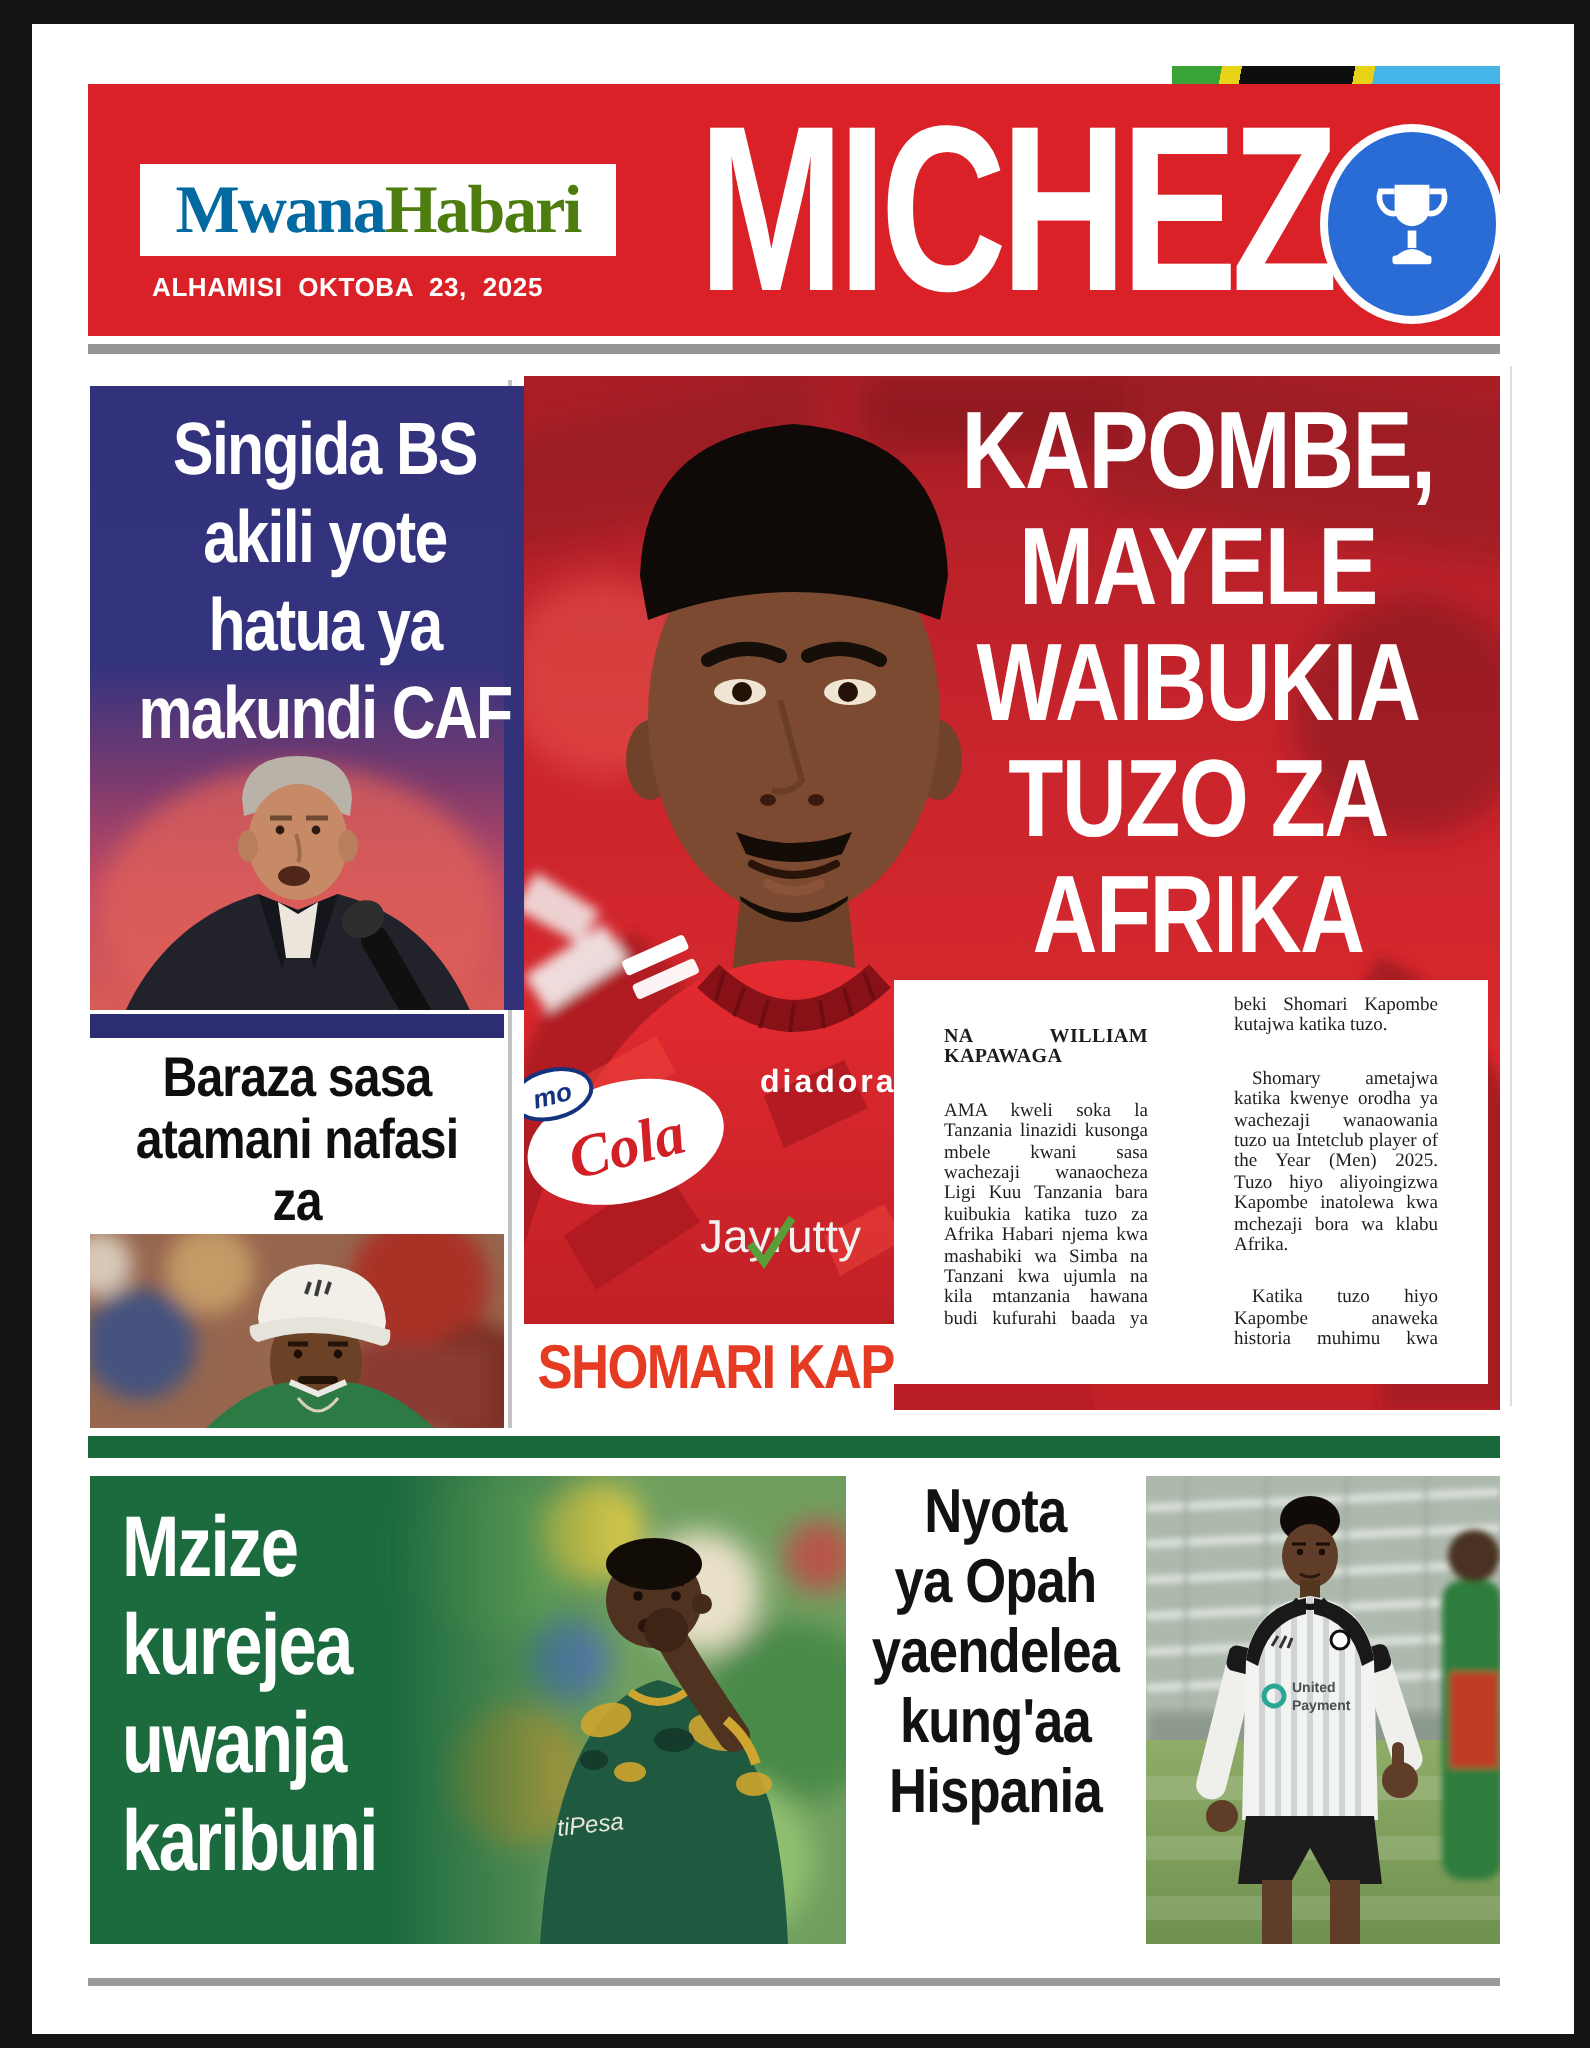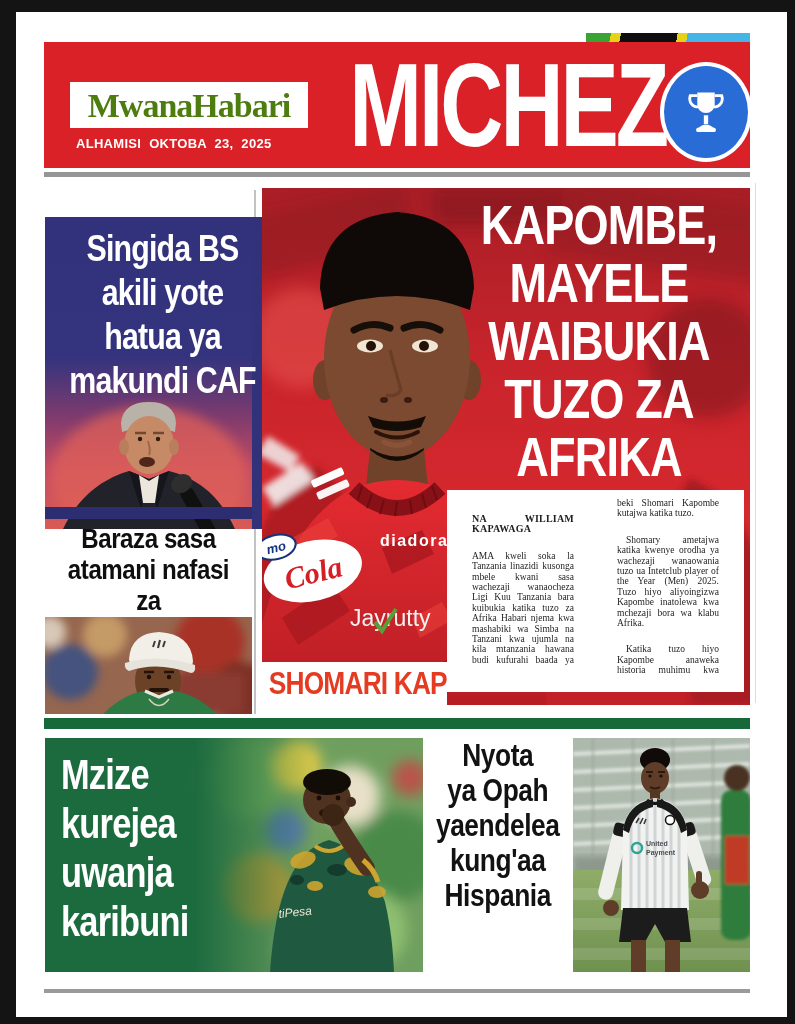--- a/index.html
+++ b/index.html
@@ -8,35 +8,35 @@
   .abs{position:absolute;}
   .page-bg{left:16px;top:12px;width:771px;height:1005px;background:#ffffff;}
 
   
   .flag-band{left:586px;top:33px;width:164px;height:15px;
     background:linear-gradient(100deg,#3aa335 0%,#3aa335 15%,#e8d216 15%,#e8d216 21%,
       #0e0e0e 21%,#0e0e0e 55%,#e8d216 55%,#e8d216 61%,#45b4e6 61%,#45b4e6 100%);}
   .banner{left:44px;top:42px;width:706px;height:126px;background:#d92127;}
   .logo-box{left:70px;top:82px;width:238px;height:46px;background:#fff;text-align:center;
     font-family:"Liberation Serif",serif;font-weight:bold;font-size:34px;line-height:47px;letter-spacing:-1px;}
-  .logo-black{color:#4d7c0f;}
+  .logo-black{color:#0369a1;}
   .logo-red{color:#4d7c0f;}
   .date-line{left:76px;top:136px;color:#fff;font-weight:bold;font-size:13px;letter-spacing:.3px;word-spacing:4px;}
   .michezo{left:240px;top:44px;width:420px;height:122px;color:#fff;font-weight:bold;
     font-size:118px;line-height:122px;letter-spacing:-4px;text-align:right;
     transform:scaleX(.74);transform-origin:100% 50%;white-space:nowrap;}
   .trophy-badge{left:660px;top:62px;width:84px;height:92px;border-radius:50%;background:#2a6cd5;
     border:4px solid #fff;display:flex;align-items:center;justify-content:center;}
 
   .top-rule{left:44px;top:172px;width:706px;height:5px;background:#969696;}
   .v-div-left{left:254px;top:190px;width:2px;height:524px;background:#c2c2c2;}
   .v-div-right{left:755px;top:183px;width:1px;height:520px;background:#dcdcdc;}
 
   
-  .singida-panel{left:45px;top:193px;width:235px;height:312px;background:#32327a;overflow:hidden;margin-top:24px;}
+  .singida-panel{left:45px;top:193px;width:235px;height:312px;background:#32327a;overflow:hidden;}
   .singida-headline{position:absolute;left:0;top:10px;width:100%;text-align:center;color:#fff;
     font-weight:bold;font-size:37px;line-height:44px;letter-spacing:-1px;
     transform:scaleX(.82);transform-origin:50% 0;}
   .navy-bar{left:45px;top:507px;width:207px;height:12px;background:#2d2d72;}
   .baraza-headline{left:45px;top:523px;width:207px;text-align:center;color:#0f0f0f;
     font-weight:bold;font-size:28px;line-height:31px;letter-spacing:-.5px;
     transform:scaleX(.86);transform-origin:50% 0;}
   .coach-photo{left:45px;top:617px;width:207px;height:97px;}
   .green-bar{left:44px;top:718px;width:706px;height:11px;background:#17693a;}
 

